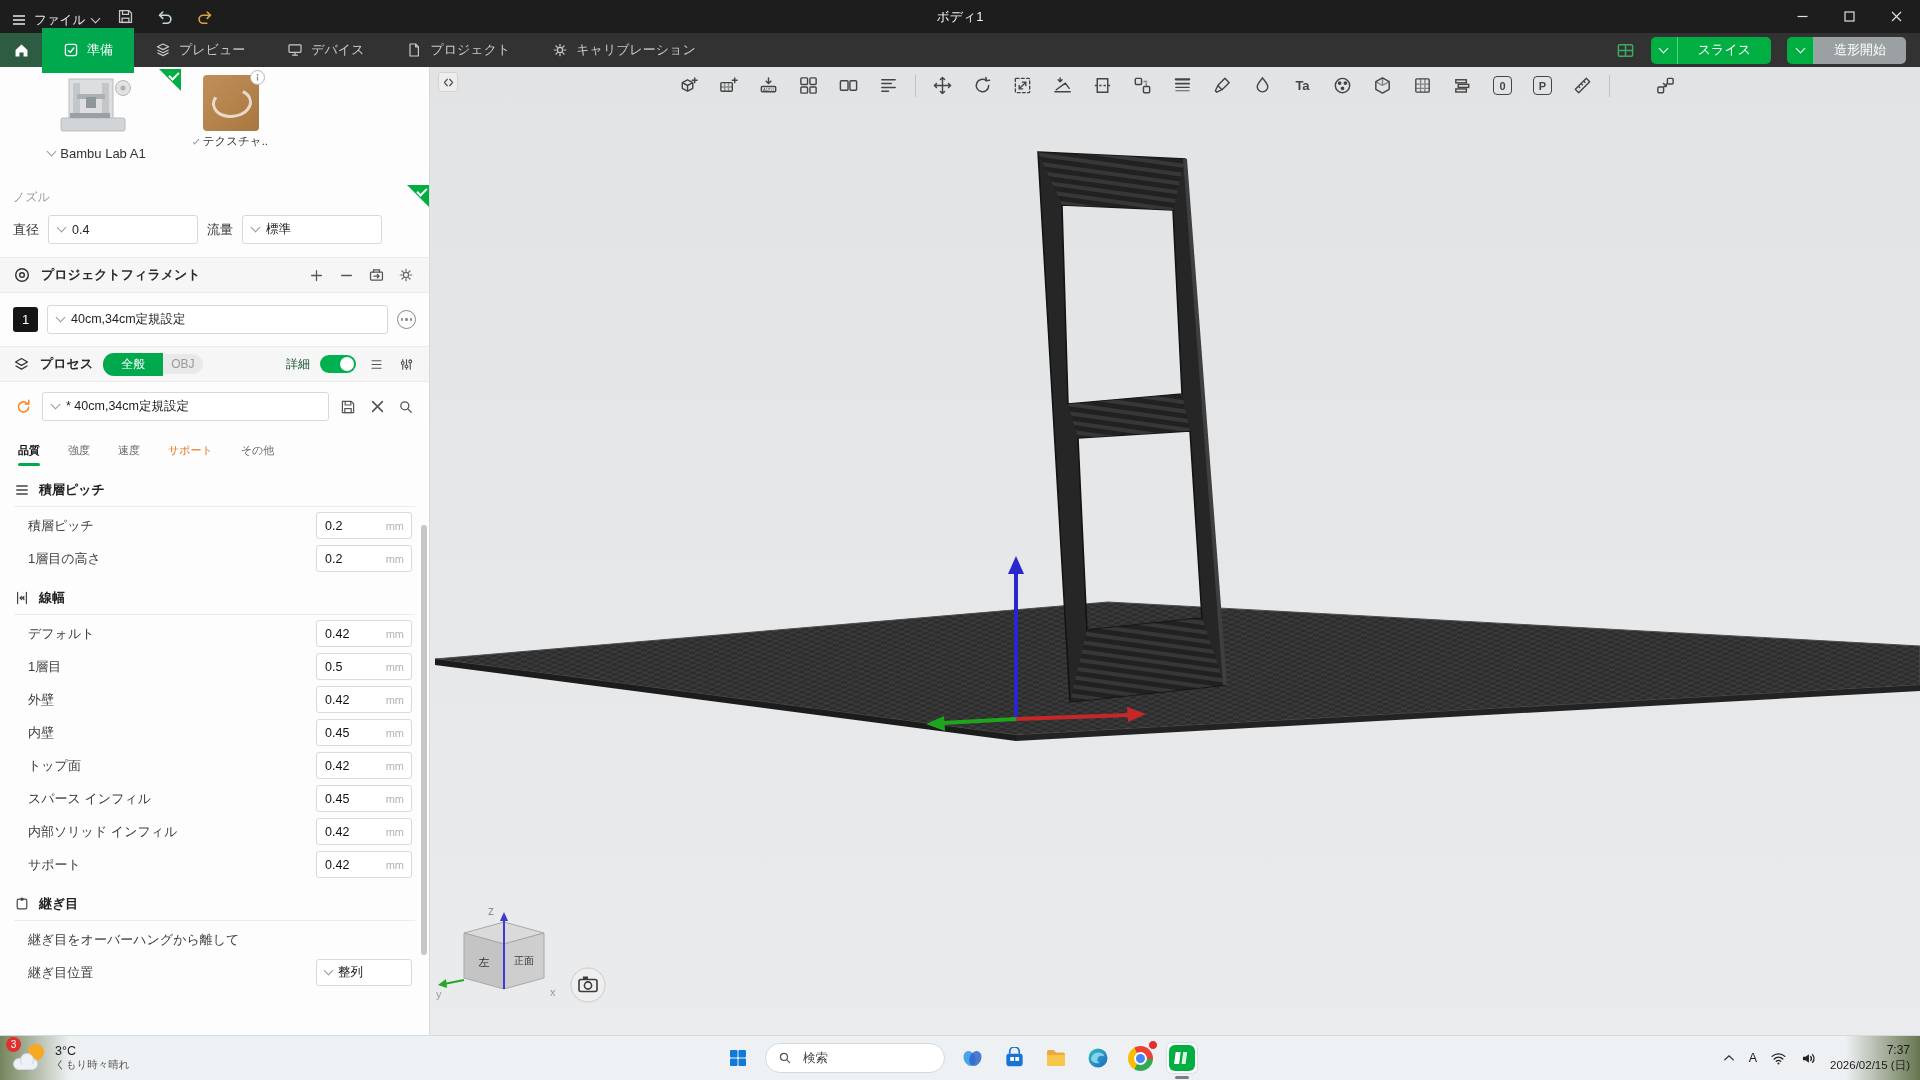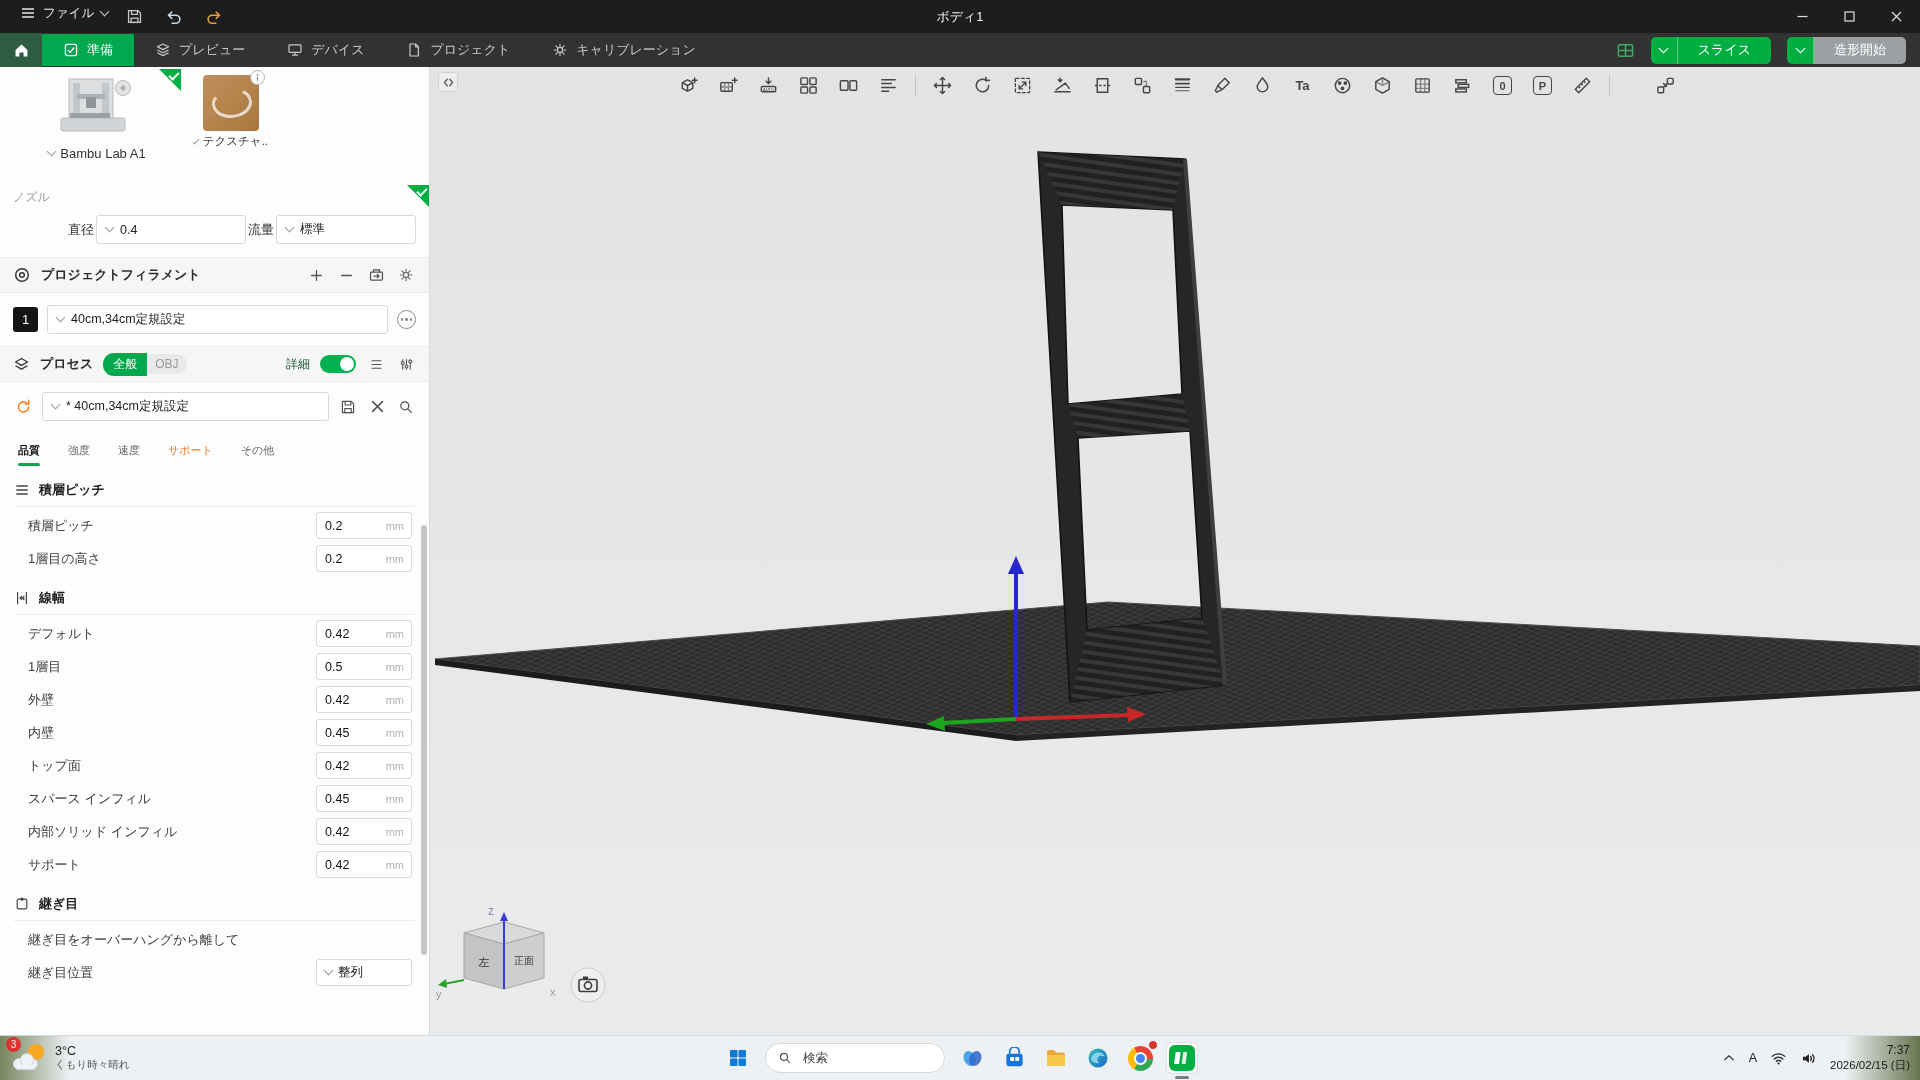--- a/index.html
+++ b/index.html
@@ -2,33 +2,33 @@
 <html><head>
 <meta charset="utf-8">
 <style>
   *{margin:0;padding:0;box-sizing:border-box;}
   html,body{width:1920px;height:1080px;overflow:hidden;}
   body{font-family:"Liberation Sans","DejaVu Sans",sans-serif;font-size:13px;color:#333;}
   #app{position:relative;width:1920px;height:1080px;background:#e5e6e8;}
 
   
   .titlebar{position:absolute;top:0;left:0;width:100%;height:33px;background:#1d1d1d;display:flex;align-items:center;z-index:40;}
-  .tb-left{display:flex;align-items:flex-start;gap:12px;padding-left:20px;}
+  .tb-left{display:flex;align-items:flex-end;gap:12px;padding-left:11px;}
   .tb-menu{display:flex;align-items:center;gap:7px;color:#e8e8e8;font-size:12.5px;cursor:default;}
   .tb-icon{display:flex;align-items:center;justify-content:center;width:28px;height:24px;}
   .tb-title{position:absolute;left:50%;top:0;height:33px;display:flex;align-items:center;transform:translateX(-50%);color:#f2f2f2;font-size:13px;}
   .tb-win{position:absolute;right:0;top:0;display:flex;height:33px;}
   .tb-winbtn{width:47px;display:flex;align-items:center;justify-content:center;}
   .chev{width:7px;height:7px;border-right:1.5px solid #9a9a9a;border-bottom:1.5px solid #9a9a9a;transform:rotate(45deg);flex:none;margin-top:-4px;}
   .chev.lt{border-color:#cfcfcf;}
 
   
   .navbar{position:absolute;top:33px;left:0;width:100%;height:34px;background:#323232;display:flex;align-items:center;z-index:40;}
   .nav-home{width:42px;height:34px;background:#2e5c42;display:flex;align-items:center;justify-content:center;}
-  .nav-tab{height:32px;display:flex;align-items:center;gap:8px;padding:0 21px;color:#c9c9c9;font-size:13px;}
+  .nav-tab{height:45px;display:flex;align-items:center;gap:8px;padding:0 21px;color:#c9c9c9;font-size:13px;}
   .nav-tab.active{background:#00a84e;color:#fff;}
   .nav-right{margin-left:auto;display:flex;align-items:center;gap:16px;padding-right:14px;}
   .btn-split{display:flex;height:27px;border-radius:5px;overflow:hidden;color:#fff;font-size:13px;}
   .seg-arrow{width:27px;display:flex;align-items:center;justify-content:center;background:#00ae42;border-right:1px solid rgba(255,255,255,.35);}
   .seg-main{display:flex;align-items:center;padding:0 20px;background:#00ae42;}
   .btn-split.gray .seg-main{background:#9ba1a3;}
 
   
   .sidebar{position:absolute;top:67px;left:0;width:430px;height:968px;background:#fdfdfd;border-right:1px solid #d9d9d9;overflow:hidden;z-index:10;}
   .sec-h{display:flex;align-items:center;gap:9px;height:37px;padding:0 13px;}
@@ -40,34 +40,34 @@
   .corner{position:absolute;top:0;right:0;width:0;height:0;border-top:22px solid #00ae42;border-left:22px solid transparent;z-index:2;}
   .corner::after{content:"";position:absolute;top:-19px;right:2px;width:8px;height:4px;border-left:2px solid #fff;border-bottom:2px solid #fff;transform:rotate(-45deg);}
   .tcard{width:76px;text-align:center;}
   .tcard .tex{position:relative;width:56px;height:56px;margin:6px auto 0;background:linear-gradient(135deg,#c1905a,#a9763f);border-radius:4px;}
   .tcard .tex::after{content:"";position:absolute;left:9px;top:13px;width:34px;height:24px;border:3px solid rgba(255,255,255,.7);border-top-color:transparent;border-radius:50% 60% 50% 60%;transform:rotate(-14deg);}
   .info-badge{position:absolute;top:-5px;right:-6px;width:15px;height:15px;border-radius:50%;background:#fff;border:1px solid #b5b5b5;display:flex;align-items:center;justify-content:center;}
   .sync-card{width:100px;height:96px;border:1px solid #e2e2e2;border-radius:8px;background:#fff;display:flex;flex-direction:column;align-items:center;justify-content:center;gap:9px;}
   .sync-card span{font-size:12.5px;color:#333;}
   .nozzle{position:relative;padding:4px 13px 0;}
   .nz-label{font-size:12px;color:#9a9a9a;}
-  .nz-row{display:flex;align-items:center;gap:2px;margin:9px 0 13px;justify-content:flex-end;}
+  .nz-row{display:flex;align-items:center;gap:9px;margin:9px 0 13px;}
   .nz-row .lbl{font-size:13px;color:#333;}
   .selbox{display:flex;align-items:center;gap:7px;height:29px;padding:0 9px;background:#fff;border:1px solid #d8d8d8;border-radius:3px;font-size:12.5px;color:#1f1f1f;white-space:nowrap;overflow:hidden;}
   .subbar{display:flex;align-items:center;gap:10px;height:36px;padding:0 13px;background:#f6f6f6;border-top:1px solid #ebebeb;border-bottom:1px solid #ebebeb;}
   .subbar .t{font-weight:bold;font-size:13px;color:#2b2b2b;}
   .subbar .sp{flex:1;}
   .icon-btn{display:flex;align-items:center;justify-content:center;width:20px;height:20px;}
   .fila-row{display:flex;align-items:center;gap:9px;padding:12px 13px;}
   .slot{width:25px;height:25px;background:#151515;color:#fff;border-radius:3px;display:flex;align-items:center;justify-content:center;font-size:13px;flex:none;}
   .grow{flex:1;}
   .more-circle{width:19px;height:19px;border-radius:50%;border:1.4px solid #8b8b8b;display:flex;align-items:center;justify-content:center;gap:2px;flex:none;}
   .more-circle i{width:2.5px;height:2.5px;border-radius:50%;background:#8b8b8b;}
   .pill-g{display:flex;align-items:center;}
-  .pill{font-size:12px;padding:3px 10px;}
+  .pill{font-size:12px;padding:3px 18px;}
   .pill.on{background:#00a84e;color:#fff;border-radius:11px 0 0 11px;}
   .pill.off{background:#e9e9e9;color:#9a9a9a;border-radius:0 11px 11px 0;padding:3px 8px;}
   .adv-label{font-size:12px;color:#14532d;}
   .toggle{width:36px;height:18px;border-radius:9px;background:#00b14f;position:relative;flex:none;}
   .toggle::after{content:"";position:absolute;right:2px;top:2px;width:14px;height:14px;border-radius:50%;background:#fff;}
   .preset-row{display:flex;align-items:center;gap:9px;padding:10px 13px 8px;}
   .ptabs{display:flex;align-items:center;gap:28px;padding:4px 18px 0;height:38px;}
   .ptab{font-size:11px;color:#666;position:relative;text-align:center;}
   .ptab.active{color:#111;font-weight:bold;}
   .ptab.active::after{content:"";position:absolute;left:0;right:0;bottom:-8px;height:3px;background:#00a84e;border-radius:2px;}

